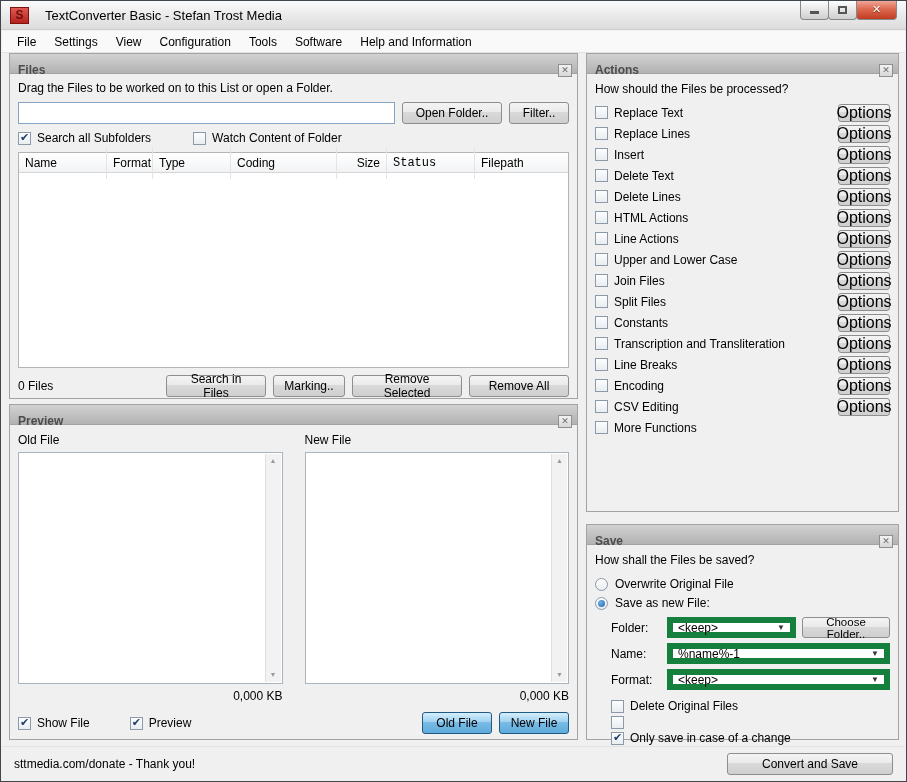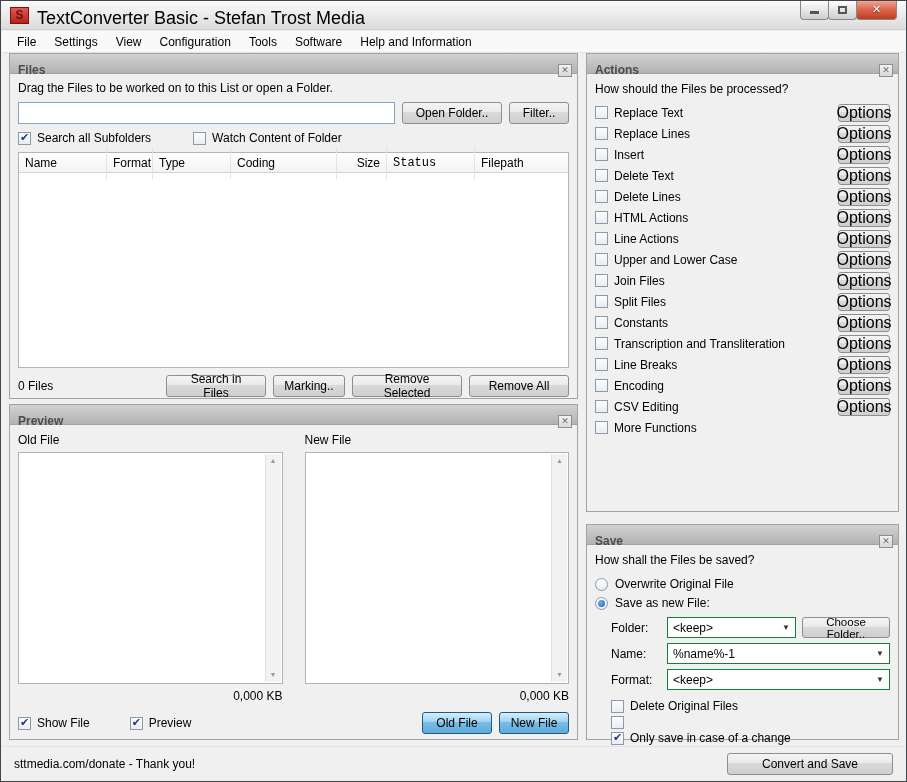--- a/index.html
+++ b/index.html
@@ -9,21 +9,21 @@
   .window { position:relative; width:907px; height:782px; background:#f0f0f0;
             border:1px solid #3f464c; overflow:hidden; }
 
   
   .titlebar { position:absolute; left:0; top:0; right:0; height:29px;
               background:linear-gradient(#fbfbfb,#ececec 45%,#dcdcdc);
               border-bottom:1px solid #cfcfcf; }
   .app-icon { position:absolute; left:9px; top:6px; width:19px; height:17px;
               background:linear-gradient(#e05a52,#b5221c); border:1px solid #7e120f;
               color:#6d0f0c; font-weight:bold; font-size:12px; line-height:15px; text-align:center; }
-  .title-text { position:absolute; left:36px; top:7px; font-size:18px; }
+  .title-text { position:absolute; left:44px; top:7px; font-size:13px; }
   .winbtns { position:absolute; right:9px; top:0; display:flex; }
   .winbtn { width:29px; height:19px; border:1px solid #84898d; border-top:none;
             background:linear-gradient(#ffffff,#e8e8e8 45%,#cfcfcf);
             border-radius:0 0 4px 4px; margin-left:-1px; position:relative;
             text-align:center; color:#5a5a5a; font-size:10px; line-height:17px; }
   .winbtn.close { width:41px; background:linear-gradient(#f0a696,#dd6951 45%,#c23c20);
                   color:#fff; font-weight:bold; font-size:11px; text-shadow:0 1px 1px #7c2310; }
   .glyph-min { display:inline-block; width:9px; height:3px; background:#555; margin-top:10px; }
   .glyph-max { display:inline-block; width:9px; height:8px; border:2px solid #555; margin-top:5px; background:transparent; }
 
@@ -56,21 +56,21 @@
               background:linear-gradient(#fdfdfd,#e9edf1); position:relative; }
   .checkbox.on::after { content:"✔"; position:absolute; left:1px; top:-2px;
                         font-size:11px; color:#20406e; }
   .radio { width:13px; height:13px; border:1px solid #8b99a9; border-radius:50%; flex:none;
            background:linear-gradient(#fdfdfd,#e9edf1); position:relative; }
   .radio.on::after { content:""; position:absolute; left:2px; top:2px; width:7px; height:7px;
                      border-radius:50%; background:radial-gradient(circle at 35% 35%, #6fb1e8, #1f64ad); }
   .cb-row { display:flex; align-items:center; gap:6px; }
   .textinput { height:22px; border:1px solid #84a6c4; background:#fff; width:100%;
                font-family:inherit; font-size:12px; padding:0 4px; outline:none; }
-  .combo { height:21px; border:1px solid #15803d; background:#fff; display:flex;
+  .combo { height:21px; border:6px solid #15803d; background:#fff; display:flex;
            align-items:center; padding:0 5px; }
   .combo .chev { margin-left:auto; font-size:8px; color:#333; }
 
   
   #files-panel { left:8px; top:52px; width:569px; height:346px; }
   .files-body { padding:7px 8px 0 8px; }
   .hint { margin-bottom:7px; }
   .path-row { display:flex; gap:7px; margin-bottom:7px; }
   .path-row .btn.openfolder { width:100px; flex:none; }
   .path-row .btn.filter { width:60px; flex:none; }

